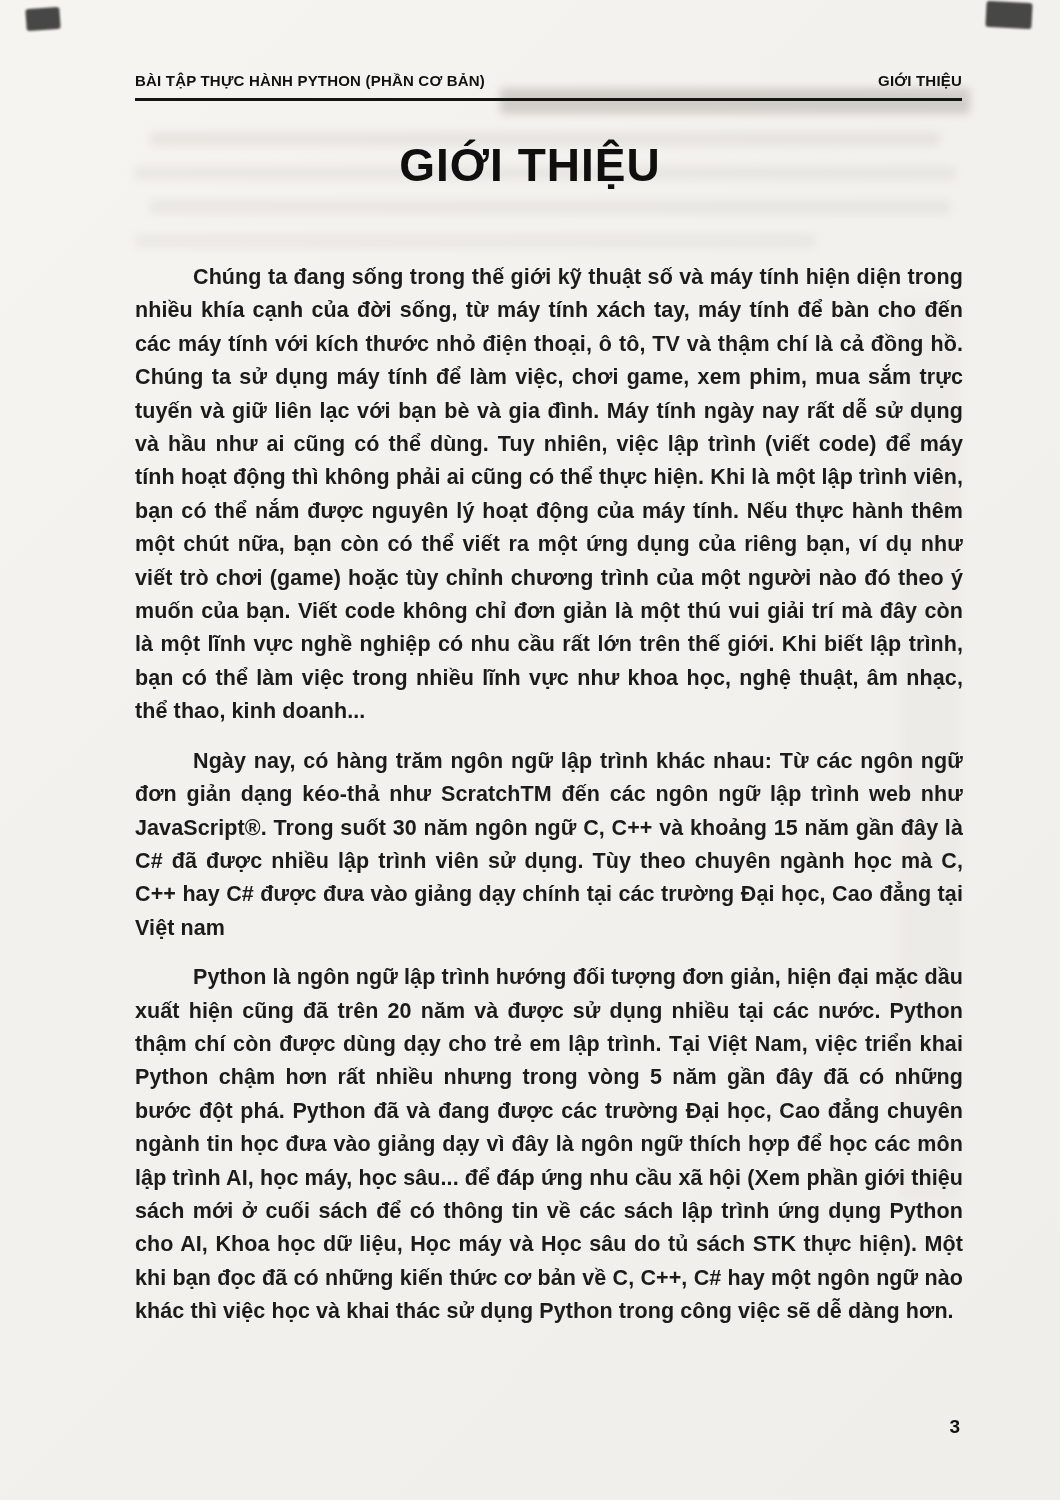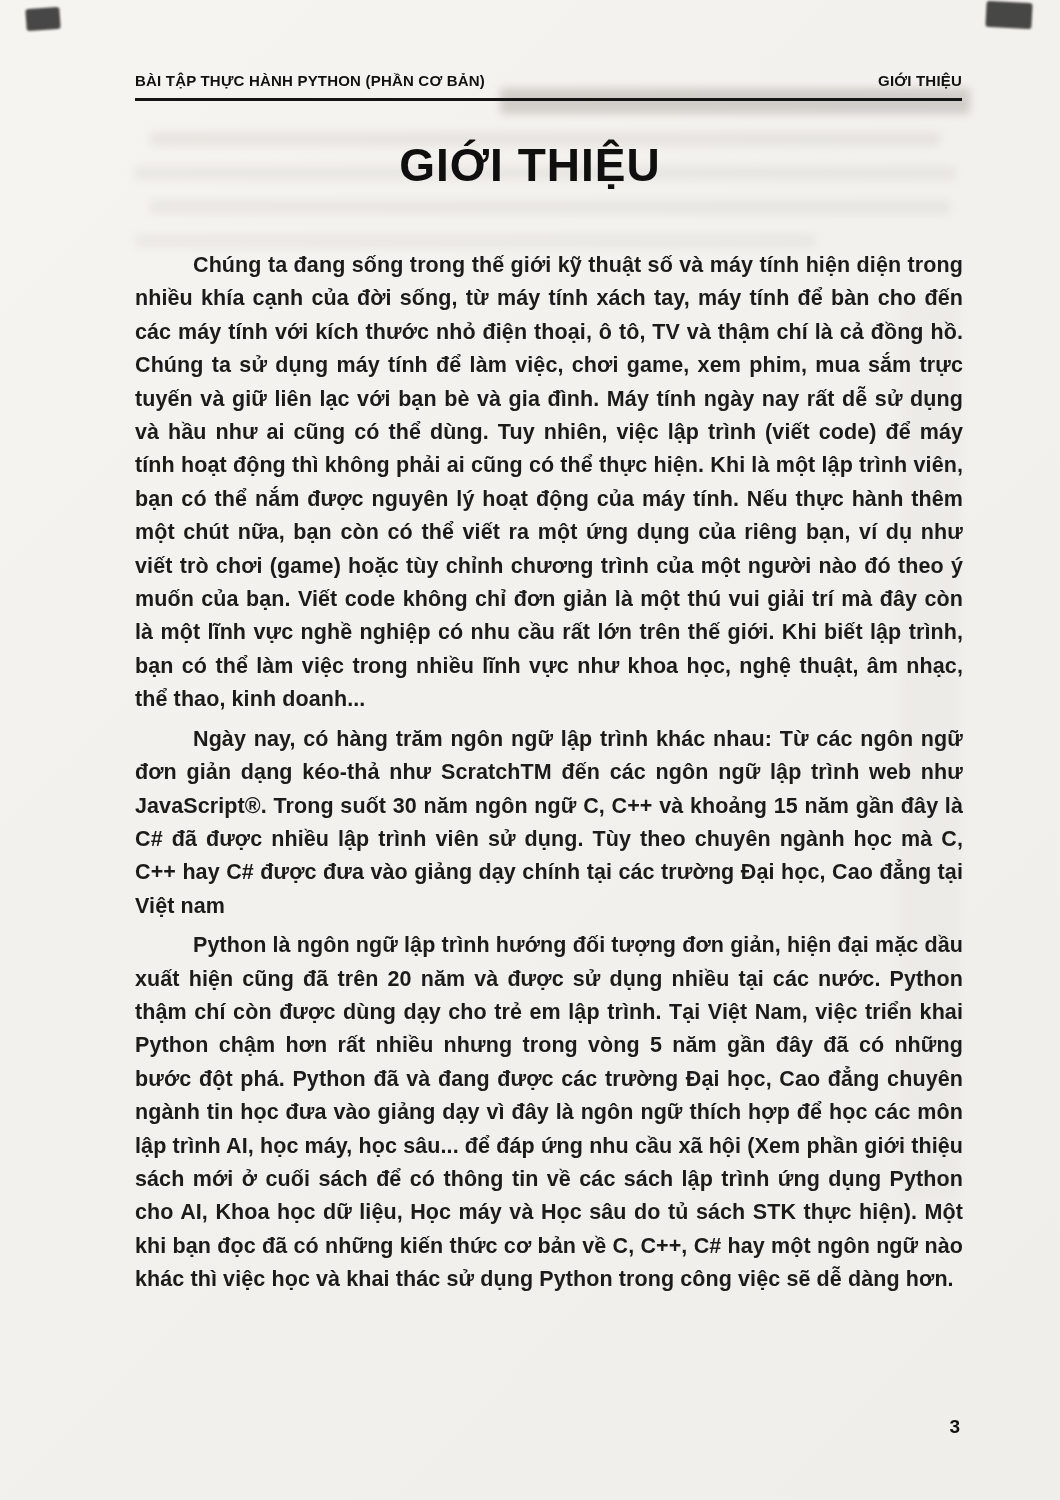--- a/index.html
+++ b/index.html
@@ -50,21 +50,21 @@
   }
 
   .body-text{
     position:absolute;left:135px;top:245px;width:828px;
     font-size:21.5px;line-height:33.4px;
     font-weight:600;
     text-align:justify;
     color:#1b1b1b;
     letter-spacing:.1px;
   }
-  .body-text p{margin:4px 0 6px 0;text-indent:58px;}
+  .body-text p{margin:16px 0 6px 0;text-indent:58px;}
 
   .page-number{
     position:absolute;right:100px;bottom:62px;
     font-size:19px;font-weight:bold;color:#111;
   }
 </style>
 </head>
 <body>
 
 <div class="page">

